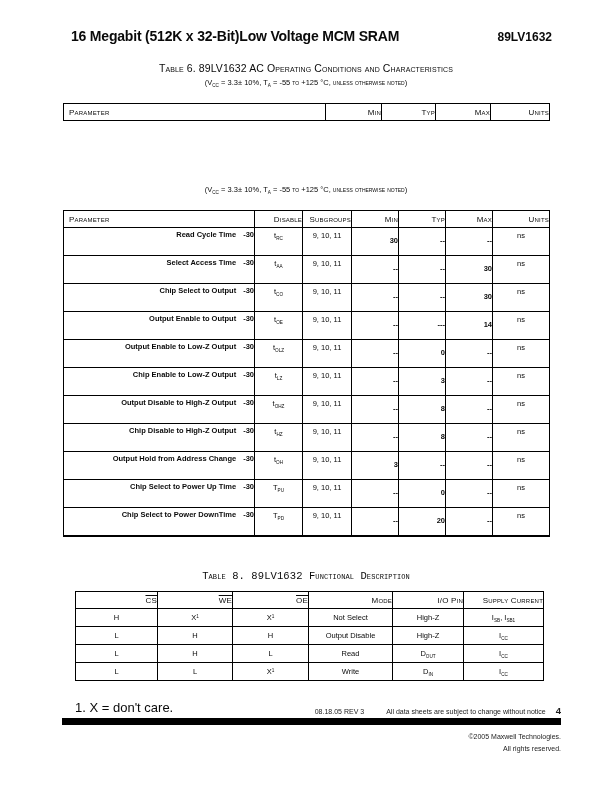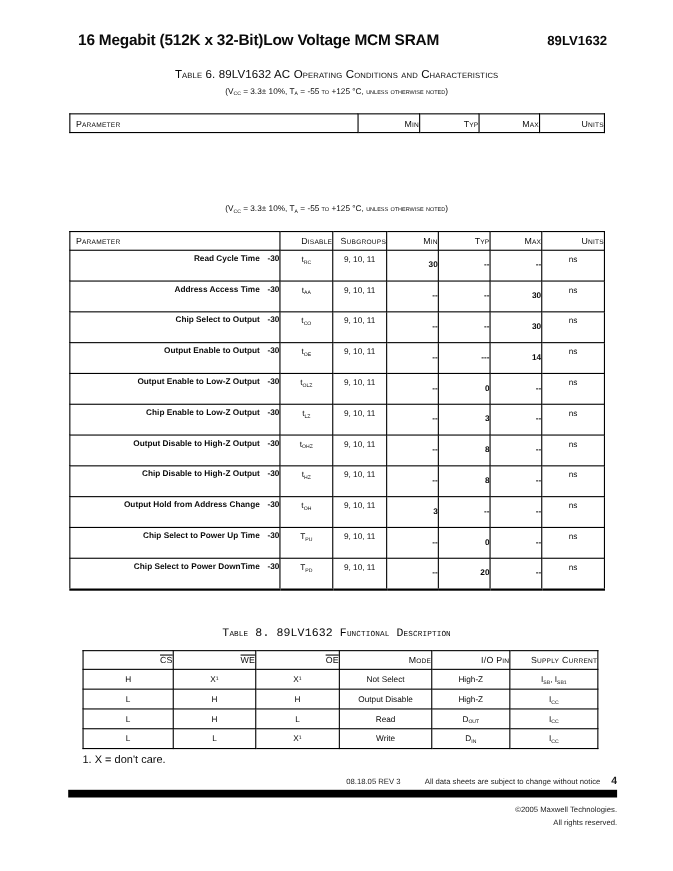--- a/index.html
+++ b/index.html
@@ -56,21 +56,21 @@
   .two.vals  { align-items:center; }
   .two.pleft { align-items:flex-start; text-align:left; padding-left:5px; }
   .grade { padding-left:7px; }
   .tline { padding-top:3px; line-height:9px; }
 
   .ol { text-decoration:overline; }
   sub, sup { font-size:0.62em; line-height:0; }
   sub { vertical-align:-0.35em; }
   sup { vertical-align:0.45em; }
 
-  .footnote { position:absolute; left:75px; top:686px; font-size:10px; z-index:1; }
+  .footnote { position:absolute; left:75px; top:700px; font-size:13px; z-index:1; }
   .footline {
     position:absolute; left:62px; top:705px; width:499px;
     display:flex; justify-content:flex-end; align-items:baseline;
     font-size:7px; color:#1c1c1c; z-index:1;
   }
   .foot-rev    { margin-right:22px; }
   .foot-notice { margin-right:10px; }
   .foot-page   { font-size:9.5px; font-weight:bold; }
   .footbar { position:absolute; left:62px; top:718px; width:499px; height:7px; background:#000; z-index:1; }
   .copyright {
@@ -170,21 +170,21 @@
             </div>
           </td>
           <td>
             <div class="tline">ns</div>
           </td>
         </tr>
 
         <tr>
           <td>
             <div class="two pleft">
-              <span>Address Access Time</span>
+              <span>Select Access Time</span>
               <span class="grade">-30</span>
             </div>
           </td>
           <td>
             <div class="tline">t<sub>AA</sub></div>
           </td>
           <td>
             <div class="tline">9, 10, 11</div>
           </td>
           <td>

